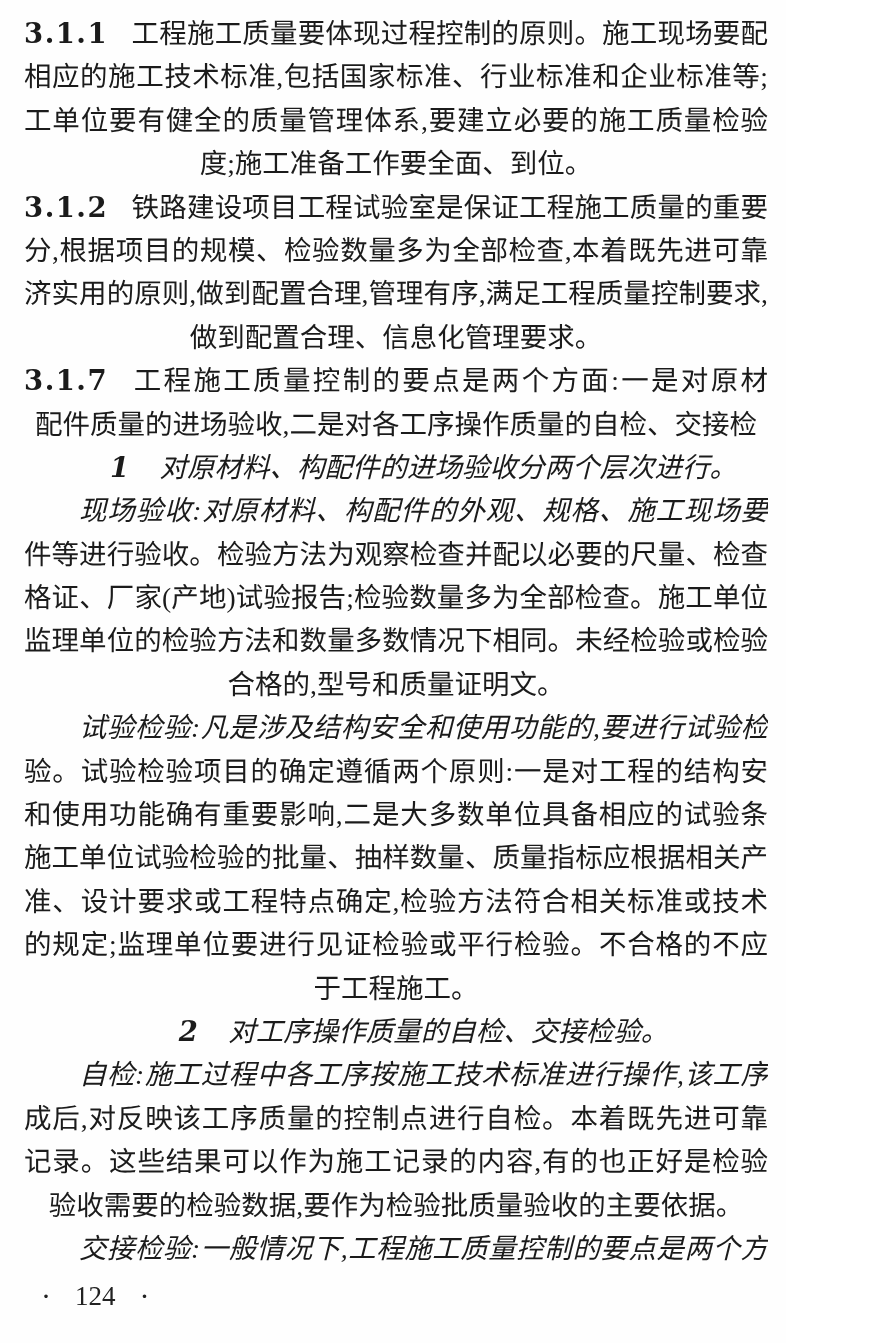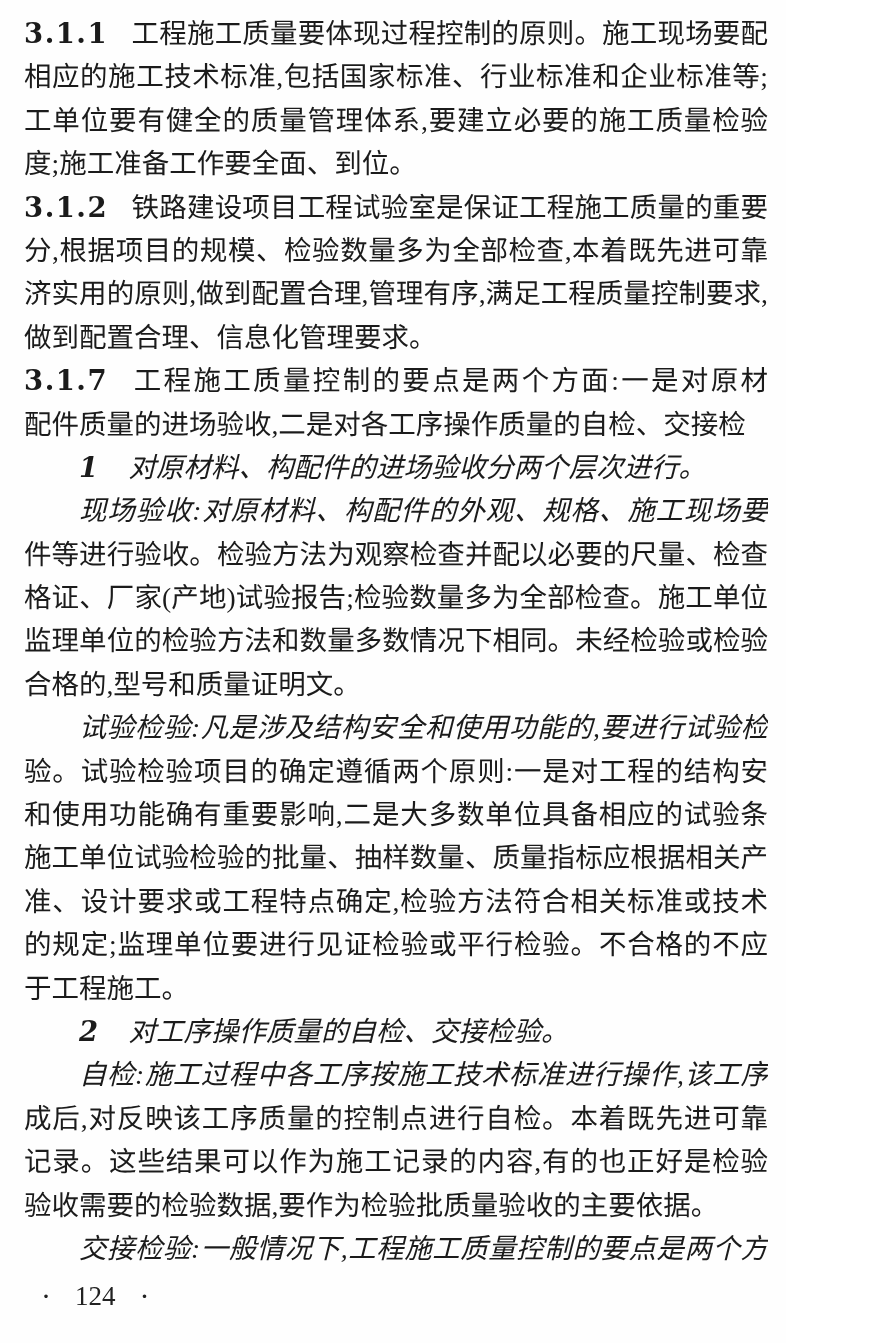--- a/index.html
+++ b/index.html
@@ -16,21 +16,21 @@
     padding: 12px 18px 0 24px;
     font-family: "Liberation Serif", "DejaVu Serif", serif;
     color: #1b1b1b;
     font-size: 27.5px;
     line-height: 43.4px;
     overflow: hidden;
   }
   .doc-body .line {
     height: 43.4px;
     overflow: hidden;
-    text-align: left;
+    text-align: center;
   }
   
   .doc-body .line.just {
     text-align: justify;
     text-align-last: justify;
   }
   .doc-body .line.indent {
     padding-left: 2em;
     font-style: italic;
   }

